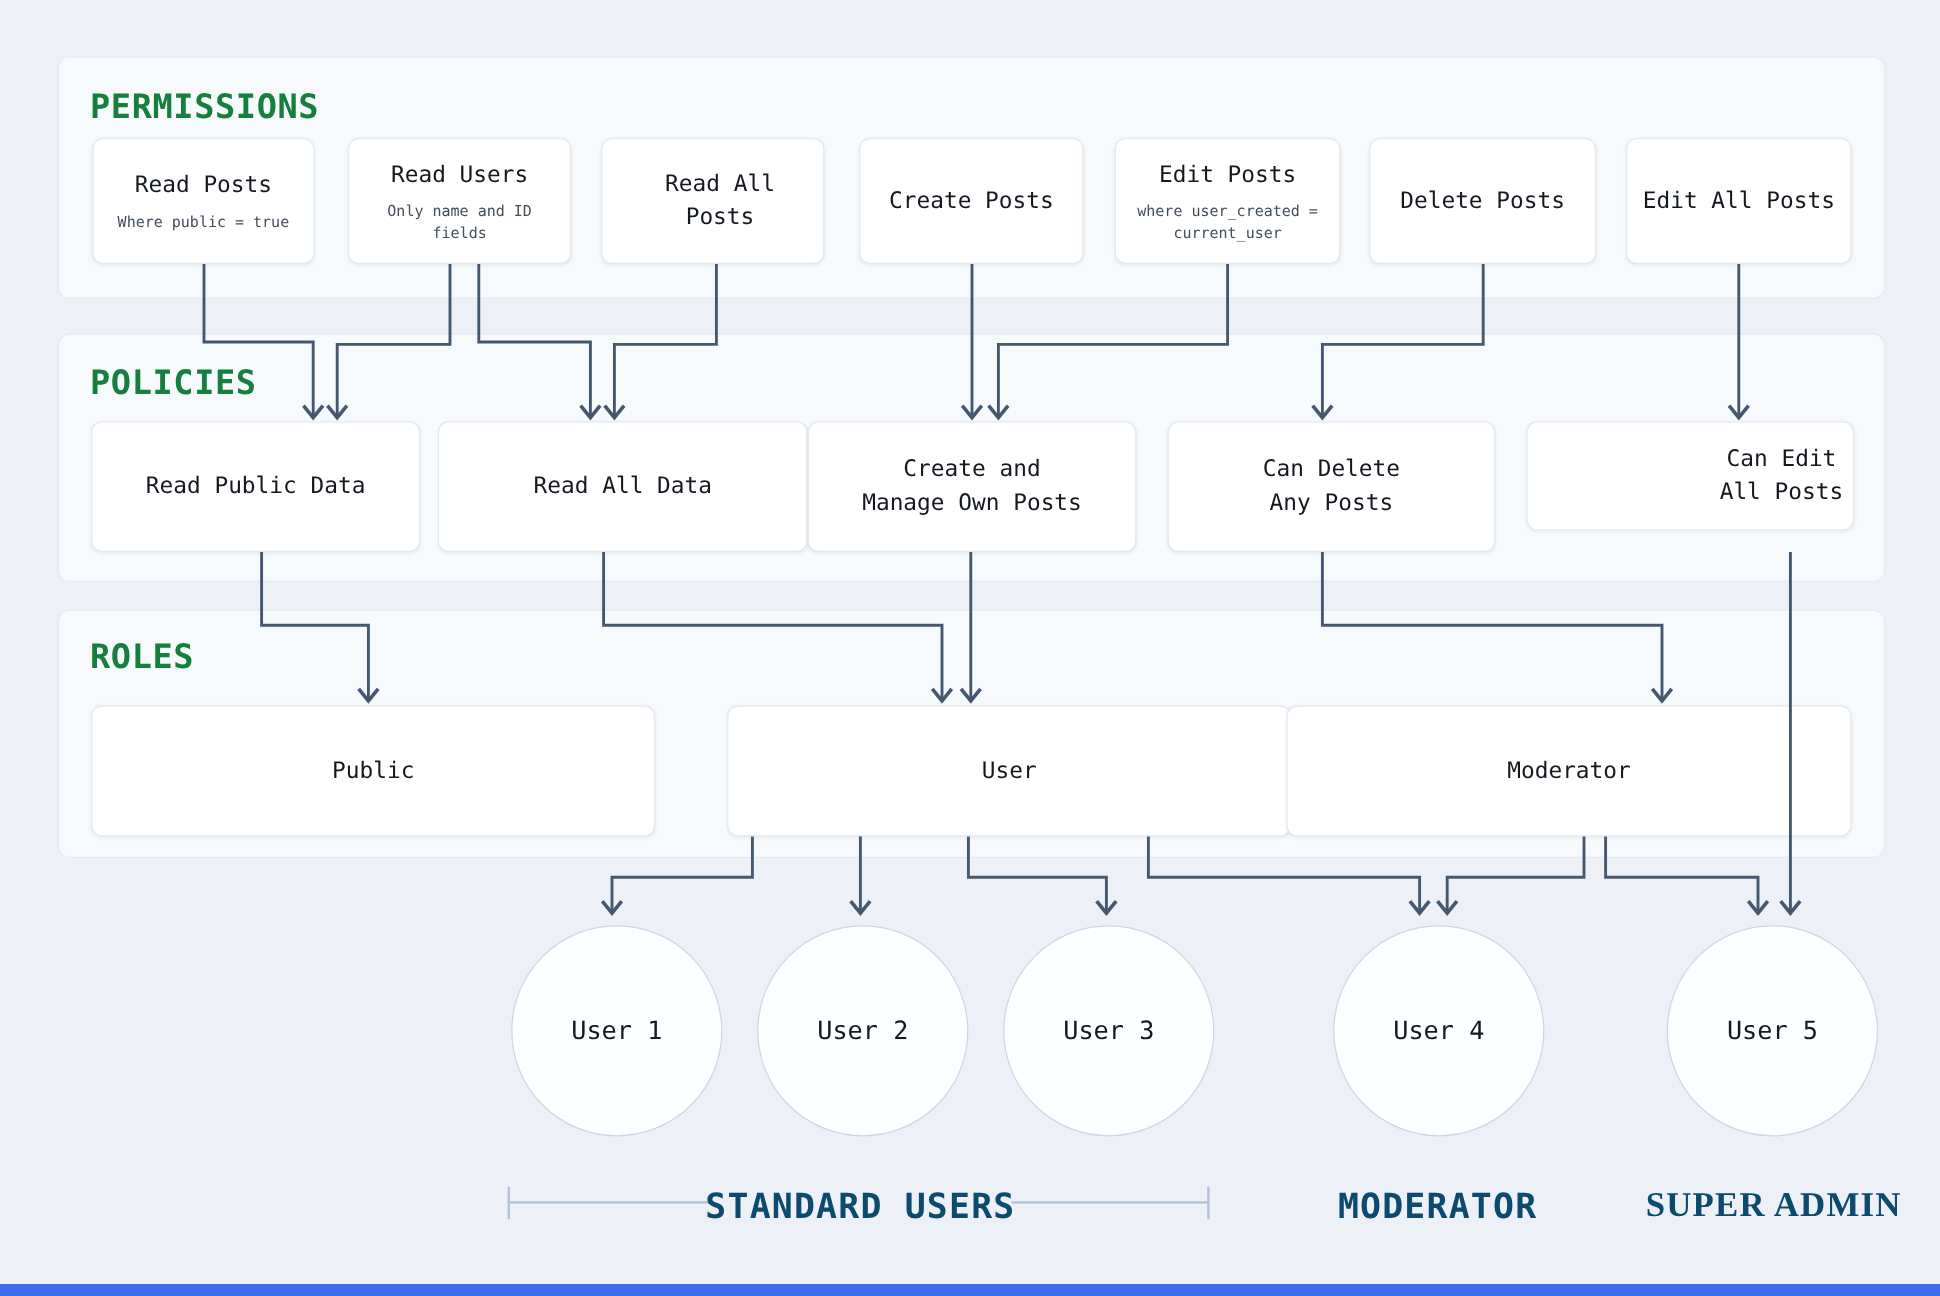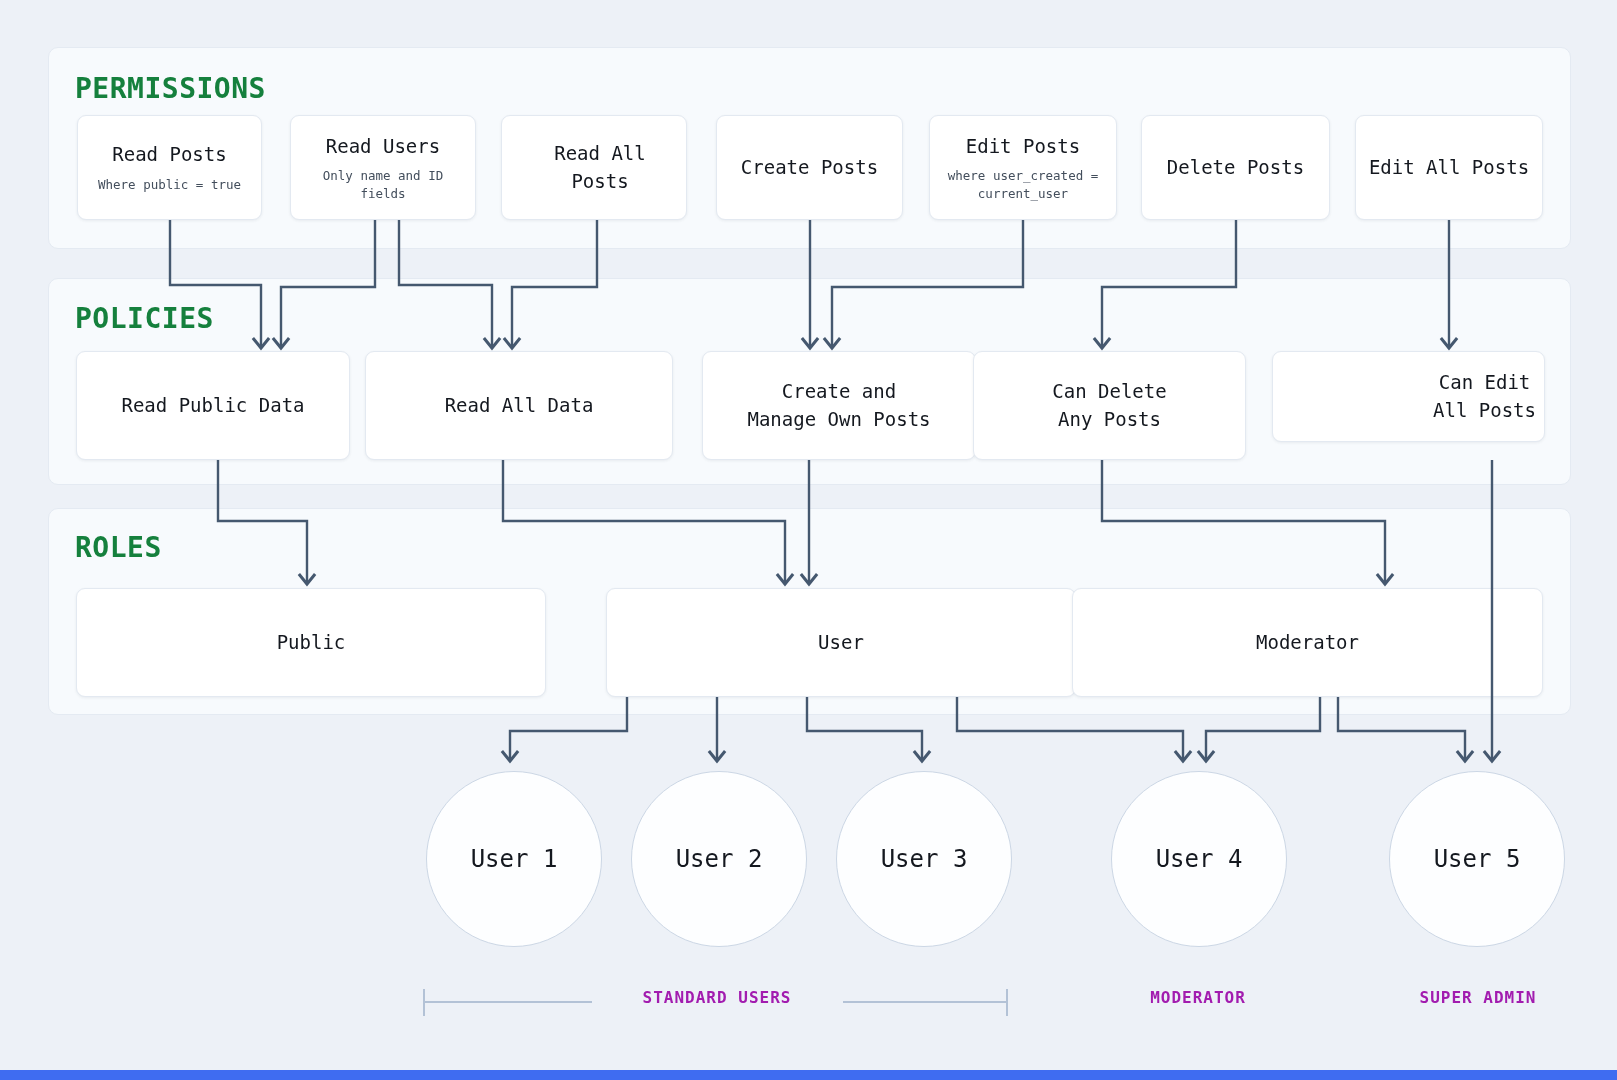--- a/index.html
+++ b/index.html
@@ -26,24 +26,24 @@
   .node-title {
     font-size:19px; color:#14181f; line-height:1.45; white-space:pre-line;
   }
   .node-sub {
     font-size:12.5px; color:#434e5c; line-height:1.4; white-space:pre-line;
   }
   .user-circle {
     position:absolute; width:176px; height:176px; border-radius:50%;
     background:#fdfeff; border:1.5px solid #ccd7e5; box-sizing:border-box;
     display:flex; align-items:center; justify-content:center;
-    font-size:24px; color:#14181f;
+    font-size:21px; color:#14181f;
   }
   .group-label {
-    position:absolute; font-size:16px; font-weight:bold; color:#a21caf;
+    position:absolute; font-size:29px; font-weight:bold; color:#0c4a6e;
     letter-spacing:1px; transform:translateX(-50%); white-space:nowrap;
   }
   .bracket { position:absolute; background:#b3c2d6; }
   .edges { position:absolute; left:0; top:0; pointer-events:none; }
   .edges path { stroke:#45586f; stroke-width:2.4; fill:none; }
   .accent-bar {
     position:absolute; left:0; bottom:0; width:1617px; height:10px;
     background:#3f6cf1;
   }
 </style>
@@ -85,21 +85,21 @@
   <div class="node" style="left:1355px; top:115px; width:188px; height:105px;">
     <div class="node-title">Edit All Posts</div>
   </div>
 
   <div class="node" style="left:76px; top:351px; width:274px; height:109px;">
     <div class="node-title">Read Public Data</div>
   </div>
   <div class="node" style="left:365px; top:351px; width:308px; height:109px;">
     <div class="node-title">Read All Data</div>
   </div>
-  <div class="node" style="left:673px; top:351px; width:274px; height:109px;margin-left:29px;">
+  <div class="node" style="left:673px; top:351px; width:274px; height:109px;">
     <div class="node-title">Create and
 Manage Own Posts</div>
   </div>
   <div class="node" style="left:973px; top:351px; width:273px; height:109px;">
     <div class="node-title">Can Delete
 Any Posts</div>
   </div>
   <div class="node" style="left:1272px; top:351px; width:273px; height:91px;align-items:flex-end;">
     <div class="node-title">Can Edit
 All Posts</div>
@@ -130,21 +130,21 @@
   <div class="user-circle" style="left:1389px; top:771px;">
     <span>User 5</span>
   </div>
 
   <div class="bracket" style="left:423px; top:989px; width:2px; height:27px;"></div>
   <div class="bracket" style="left:423px; top:1001px; width:169px; height:2px;"></div>
   <div class="group-label" style="left:717px; top:988px;">STANDARD USERS</div>
   <div class="bracket" style="left:843px; top:1001px; width:164px; height:2px;"></div>
   <div class="bracket" style="left:1006px; top:989px; width:2px; height:27px;"></div>
   <div class="group-label" style="left:1198px; top:988px;">MODERATOR</div>
-  <div class="group-label" style="left:1478px; top:988px;">SUPER ADMIN</div>
+  <div class="group-label" style="left:1478px; top:988px;font-family:Liberation Serif, serif;">SUPER ADMIN</div>
 
   <svg class="edges" width="1617" height="1080" viewBox="0 0 1617 1080">
     <defs>
       <marker id="arrow" viewBox="-10 -8 12 16" refX="0" refY="0" markerWidth="20" markerHeight="20" orient="auto" markerUnits="userSpaceOnUse">
         <path d="M-8,-6.5 L0,0 L-8,6.5" fill="none" stroke="#45586f" stroke-width="2.4"></path>
       </marker>
     </defs>
     <path d="M170,220 V285 H261 V348" marker-end="url(#arrow)"></path>
     <path d="M375,220 V287 H281 V348" marker-end="url(#arrow)"></path>
     <path d="M399,220 V285 H492 V348" marker-end="url(#arrow)"></path>

